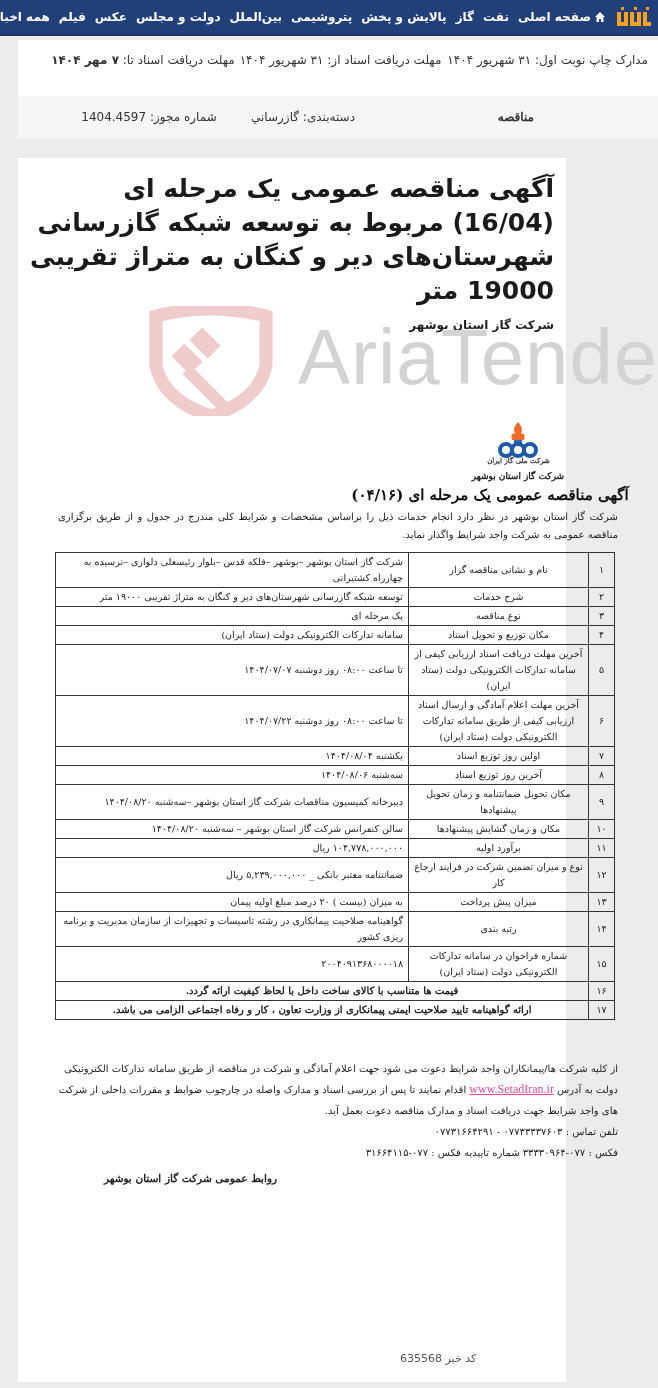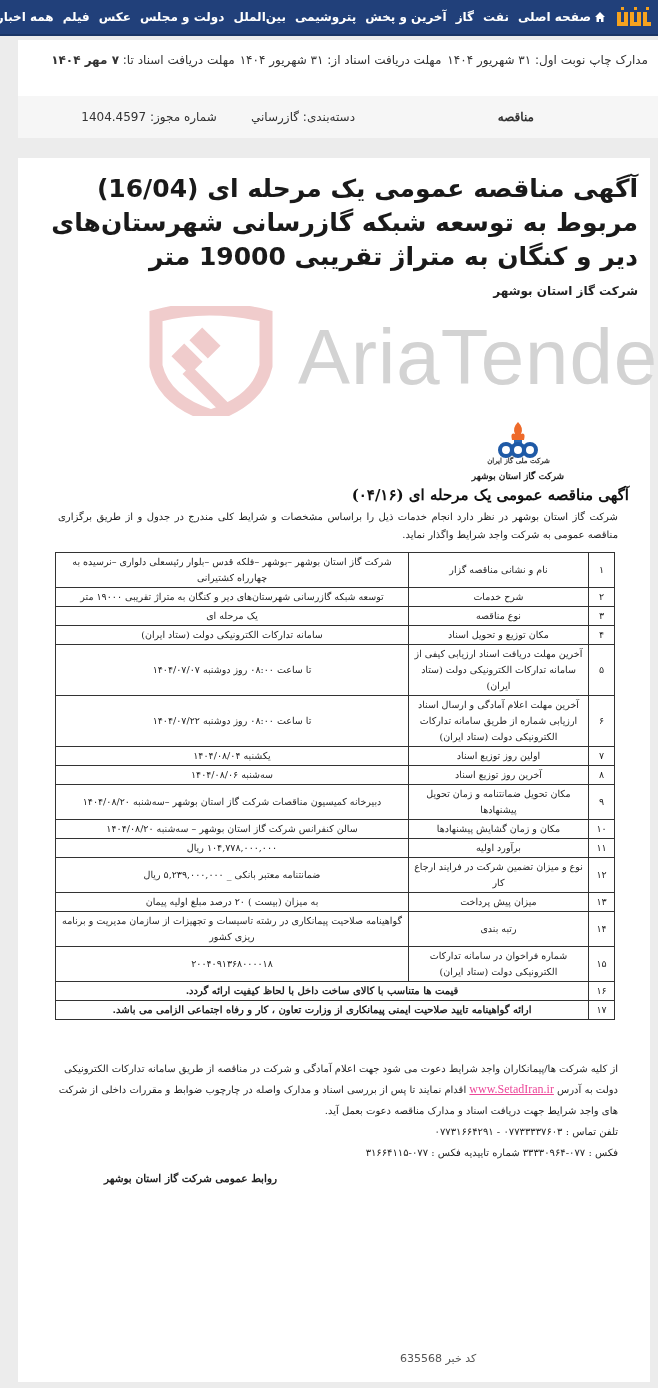--- a/index.html
+++ b/index.html
@@ -16,40 +16,40 @@
     
     .card { position: absolute; left: 18px; top: 40px; width: 640px; background: #fff; }
     .meta1 { height: 56px; display: flex; padding: 10px 10px 0 10px; font-size: 12px; color: #333; }
     .meta1 .cell { flex: 1; line-height: 20px; }
     .meta1 .cell b { font-weight: bold; margin-top: 34px; }
     .meta2 { background: #f6f6f6; height: 42px; display: flex; align-items: center; padding: 0 14px; font-size: 12px; color: #333; }
     .meta2 .cell { flex: 1; text-align: center; }
     .meta2 .cell:first-child { text-align: right; padding-right: 110px; font-family: Liberation Serif, serif; }
     .meta2 .cell:last-child { text-align: center; padding-left: 40px; }
 
-    .card2 { position: absolute; left: 18px; top: 158px; width: 632px; height: 1224px; background: #fff; }
+    .card2 { position: absolute; left: 18px; top: 158px; width: 548px; height: 1224px; background: #fff; }
     .title { font-size: 25px; font-weight: bold; line-height: 34px; padding: 14px 12px 0 12px; color: #1a1a1a; }
     .company { font-size: 12px; font-weight: bold; padding: 10px 12px 0 12px; color: #222; }
 
     .watermark { position: absolute; top: 148px; left: 130px; width: 510px; height: 110px; pointer-events: none; }
     .wm-text { position: absolute; left: 150px; top: 6px; font-family: "Liberation Sans", sans-serif; font-size: 78px; color: #d3d3d3; letter-spacing: 1px; font-weight: normal; white-space: nowrap; }
 
     
     .doc { position: absolute; top: 258px; left: 0; width: 640px; font-family: "DejaVu Serif", serif; }
     .doc-logo { position: absolute; left: 470px; top: 4px; width: 60px; height: 56px; }
     .doc-logo-caption { position: absolute; left: 468px; top: 40px; font-size: 7px; font-weight: bold; color: #333; width: 64px; text-align: right; }
     .doc-org { position: absolute; left: 440px; top: 55px; font-size: 9px; font-weight: bold; width: 120px; text-align: center; }
-    .doc-heading { position: absolute; left: 291px; top: 70px; width: 320px; font-size: 15px; font-weight: bold; color: #111; }
+    .doc-heading { position: absolute; left: 312px; top: 70px; width: 320px; text-align: center; font-size: 15px; font-weight: bold; color: #111; }
     .doc-intro { position: absolute; top: 92px; left: 40px; width: 560px; font-size: 10px; line-height: 18px; text-align: justify; color: #222; }
 
     .doc-table { position: absolute; top: 136px; left: 37px; width: 560px; border-collapse: collapse; font-size: 9.5px; color: #222; }
     .doc-table td { border: 1.3px solid #333; padding: 1px 5px; vertical-align: middle; line-height: 16px; }
     .doc-table td.num { width: 26px; text-align: center; }
     .doc-table td.lbl { width: 180px; text-align: center; }
-    .doc-table td.val { text-align: center; }
+    .doc-table td.val { }
     .doc-table td.wide { text-align: center; font-weight: bold; font-size: 10px; }
 
     .doc-footer { position: absolute; top: 642px; left: 40px; width: 560px; font-size: 10px; line-height: 21px; color: #222; }
     .doc-footer a { color: #ec4899; text-decoration: underline; font-family: "Liberation Serif", serif; font-size: 12px; }
     .doc-sign { position: absolute; top: 756px; left: 86px; font-size: 10.5px; font-weight: bold; }
 
     .news-code { position: absolute; top: 1352px; left: 400px; width: 242px; text-align: left; font-size: 11px; color: #555; }
   </style>
 </head>
 <body>
@@ -74,21 +74,21 @@
   </div>
   <div class="nav-items">
     <div class="nav-item">
       <svg class="home-icon" viewBox="0 0 12 12">
           <path d="M6 1 L11 6 H9.5 V11 H7 V8 H5 V11 H2.5 V6 H1 Z" fill="#fff"></path>
         </svg>
       <span>صفحه اصلی</span>
     </div>
     <div class="nav-item">نفت</div>
     <div class="nav-item">گاز</div>
-    <div class="nav-item">آخرین و پخش</div>
+    <div class="nav-item">پالایش و پخش</div>
     <div class="nav-item">پتروشیمی</div>
     <div class="nav-item">بین‌الملل</div>
     <div class="nav-item">دولت و مجلس</div>
     <div class="nav-item">عکس</div>
     <div class="nav-item">فیلم</div>
     <div class="nav-item">همه اخبار</div>
   </div>
 </div>
 
 <div class="card">
@@ -172,21 +172,21 @@
             <td class="lbl">مکان توزیع و تحویل اسناد</td>
             <td class="val">سامانه تدارکات الکترونیکی دولت (ستاد ایران)</td>
           </tr>
         <tr>
             <td class="num">۵</td>
             <td class="lbl">آخرین مهلت دریافت اسناد ارزیابی کیفی از سامانه تدارکات الکترونیکی دولت (ستاد ایران)</td>
             <td class="val">تا ساعت ۰۸:۰۰ روز دوشنبه ۱۴۰۴/۰۷/۰۷</td>
           </tr>
         <tr>
             <td class="num">۶</td>
-            <td class="lbl">آخرین مهلت اعلام آمادگی و ارسال اسناد ارزیابی شماره از طریق سامانه تدارکات الکترونیکی دولت (ستاد ایران)</td>
+            <td class="lbl">آخرین مهلت اعلام آمادگی و ارسال اسناد ارزیابی کیفی از طریق سامانه تدارکات الکترونیکی دولت (ستاد ایران)</td>
             <td class="val">تا ساعت ۰۸:۰۰ روز دوشنبه ۱۴۰۴/۰۷/۲۲</td>
           </tr>
         <tr>
             <td class="num">۷</td>
             <td class="lbl">اولین روز توزیع اسناد</td>
             <td class="val">یکشنبه ۱۴۰۴/۰۸/۰۴</td>
           </tr>
         <tr>
             <td class="num">۸</td>
             <td class="lbl">آخرین روز توزیع اسناد</td>

